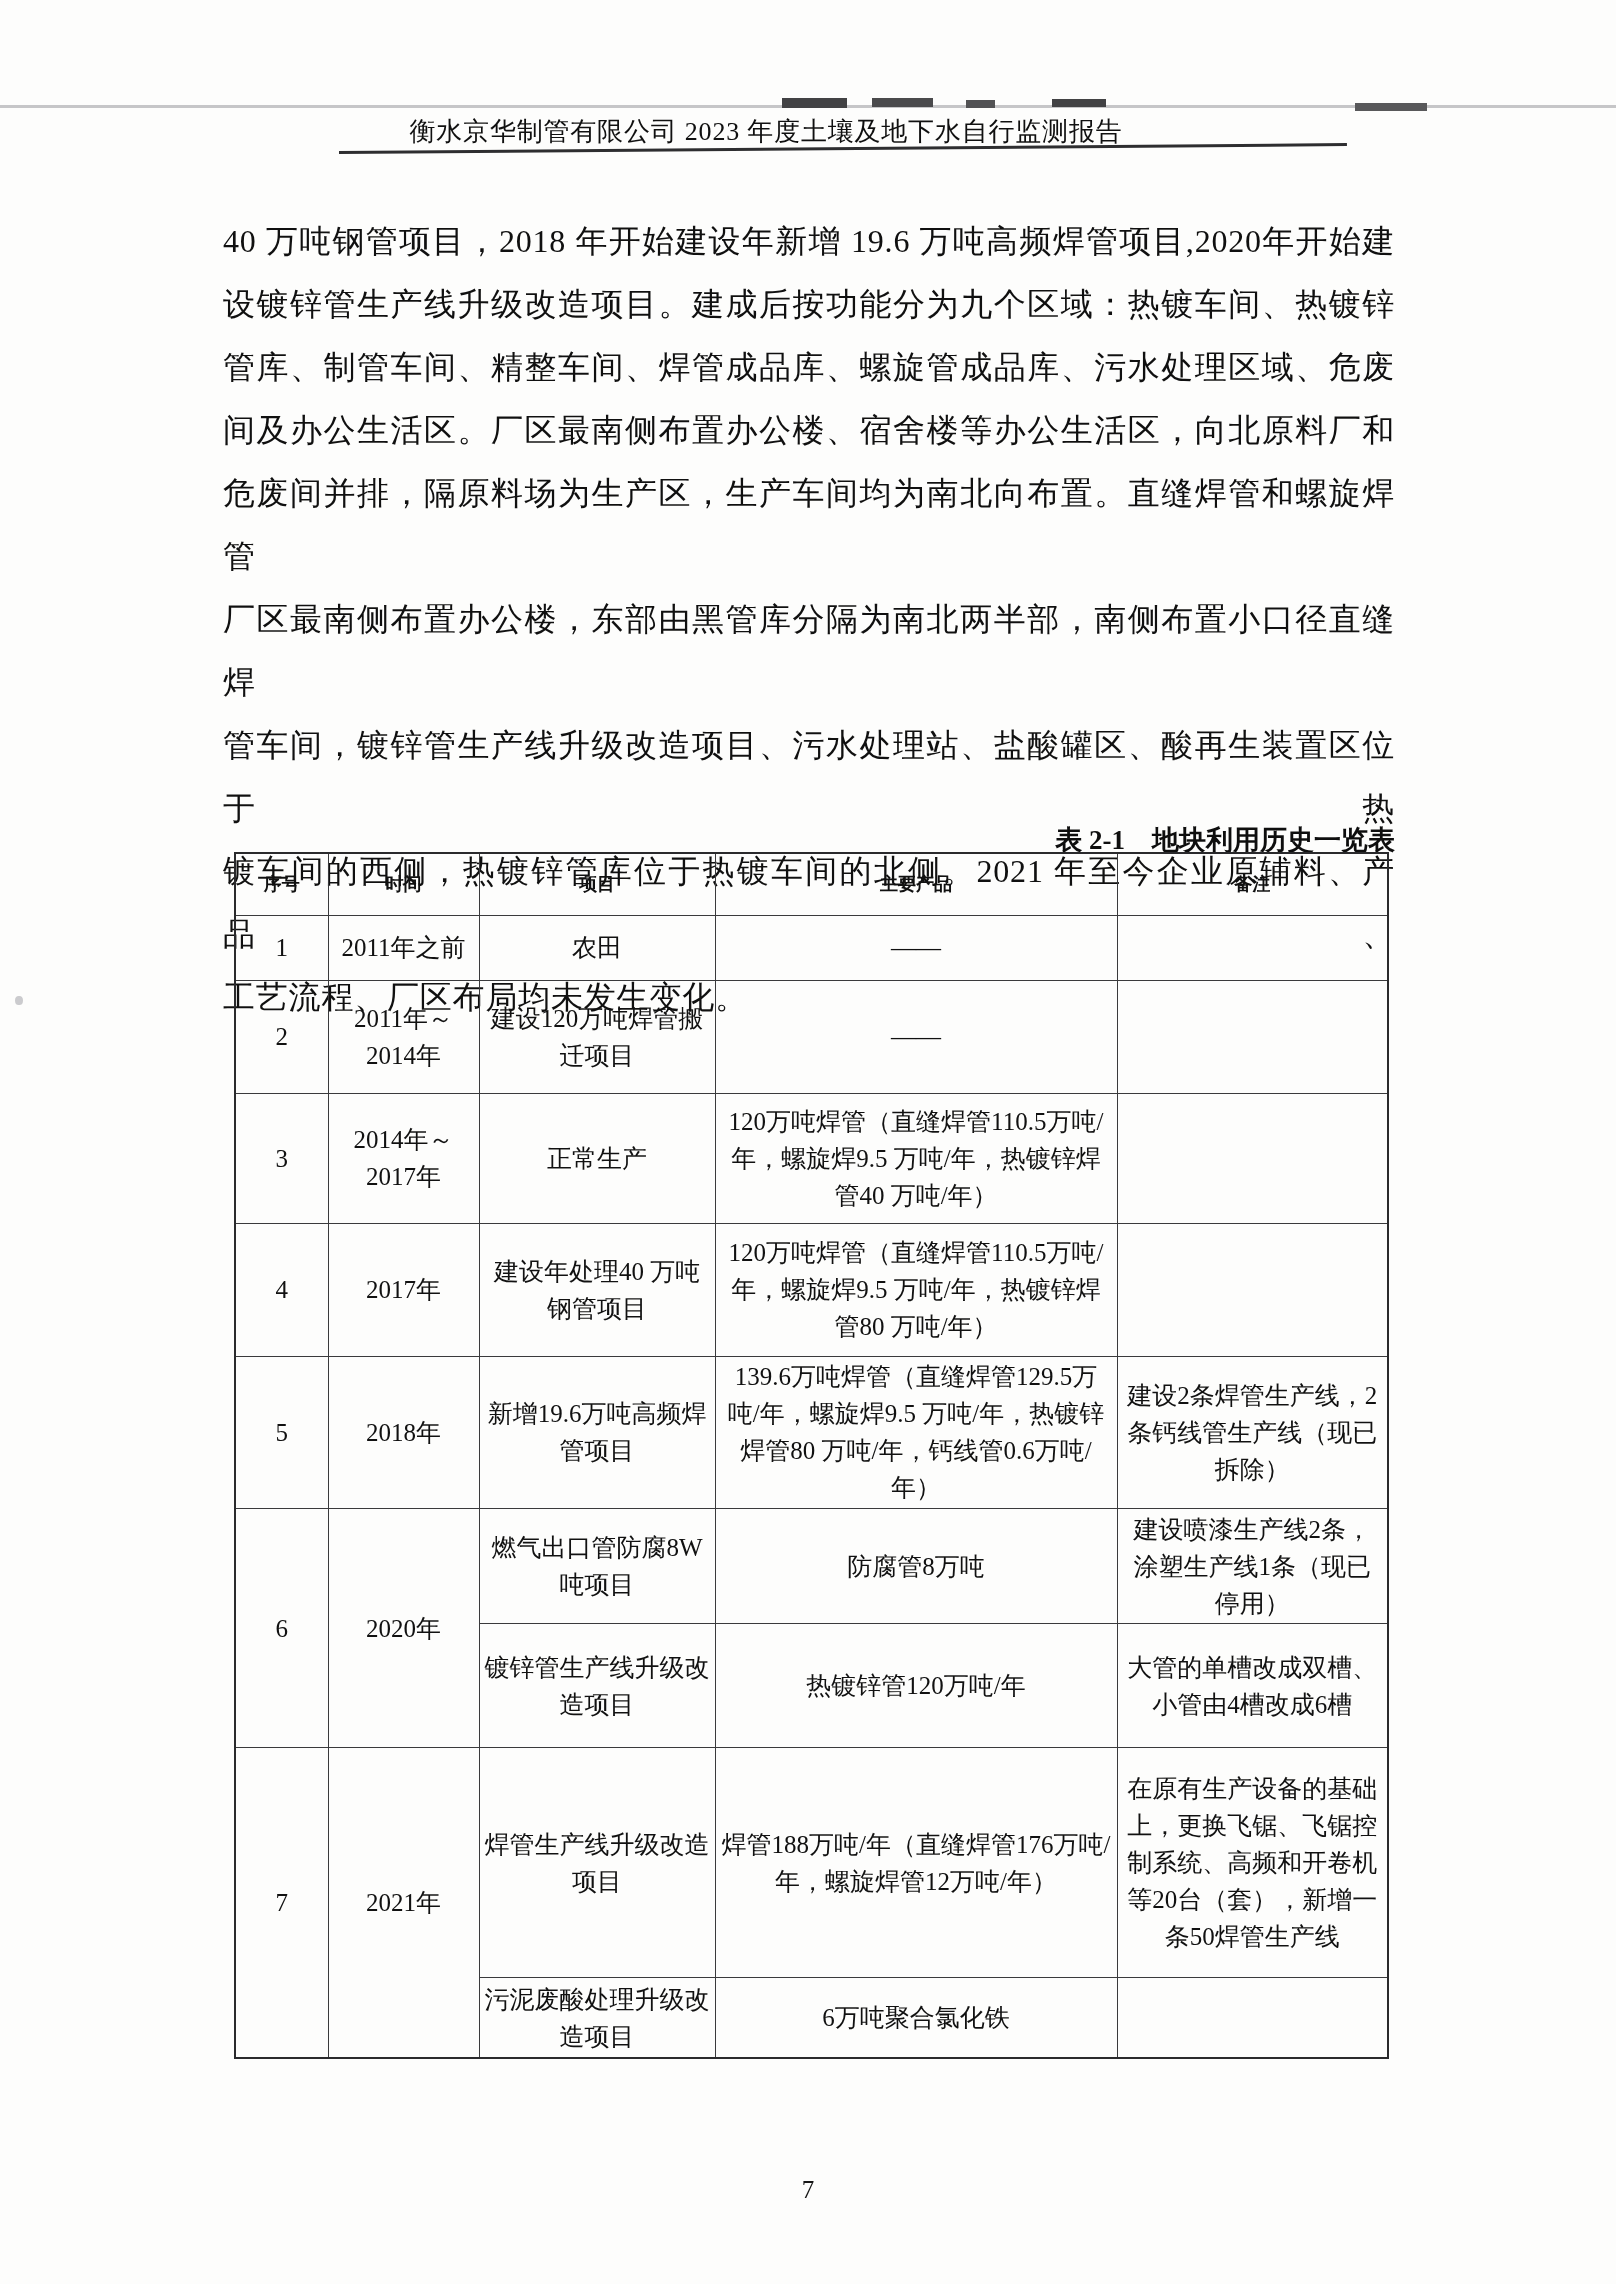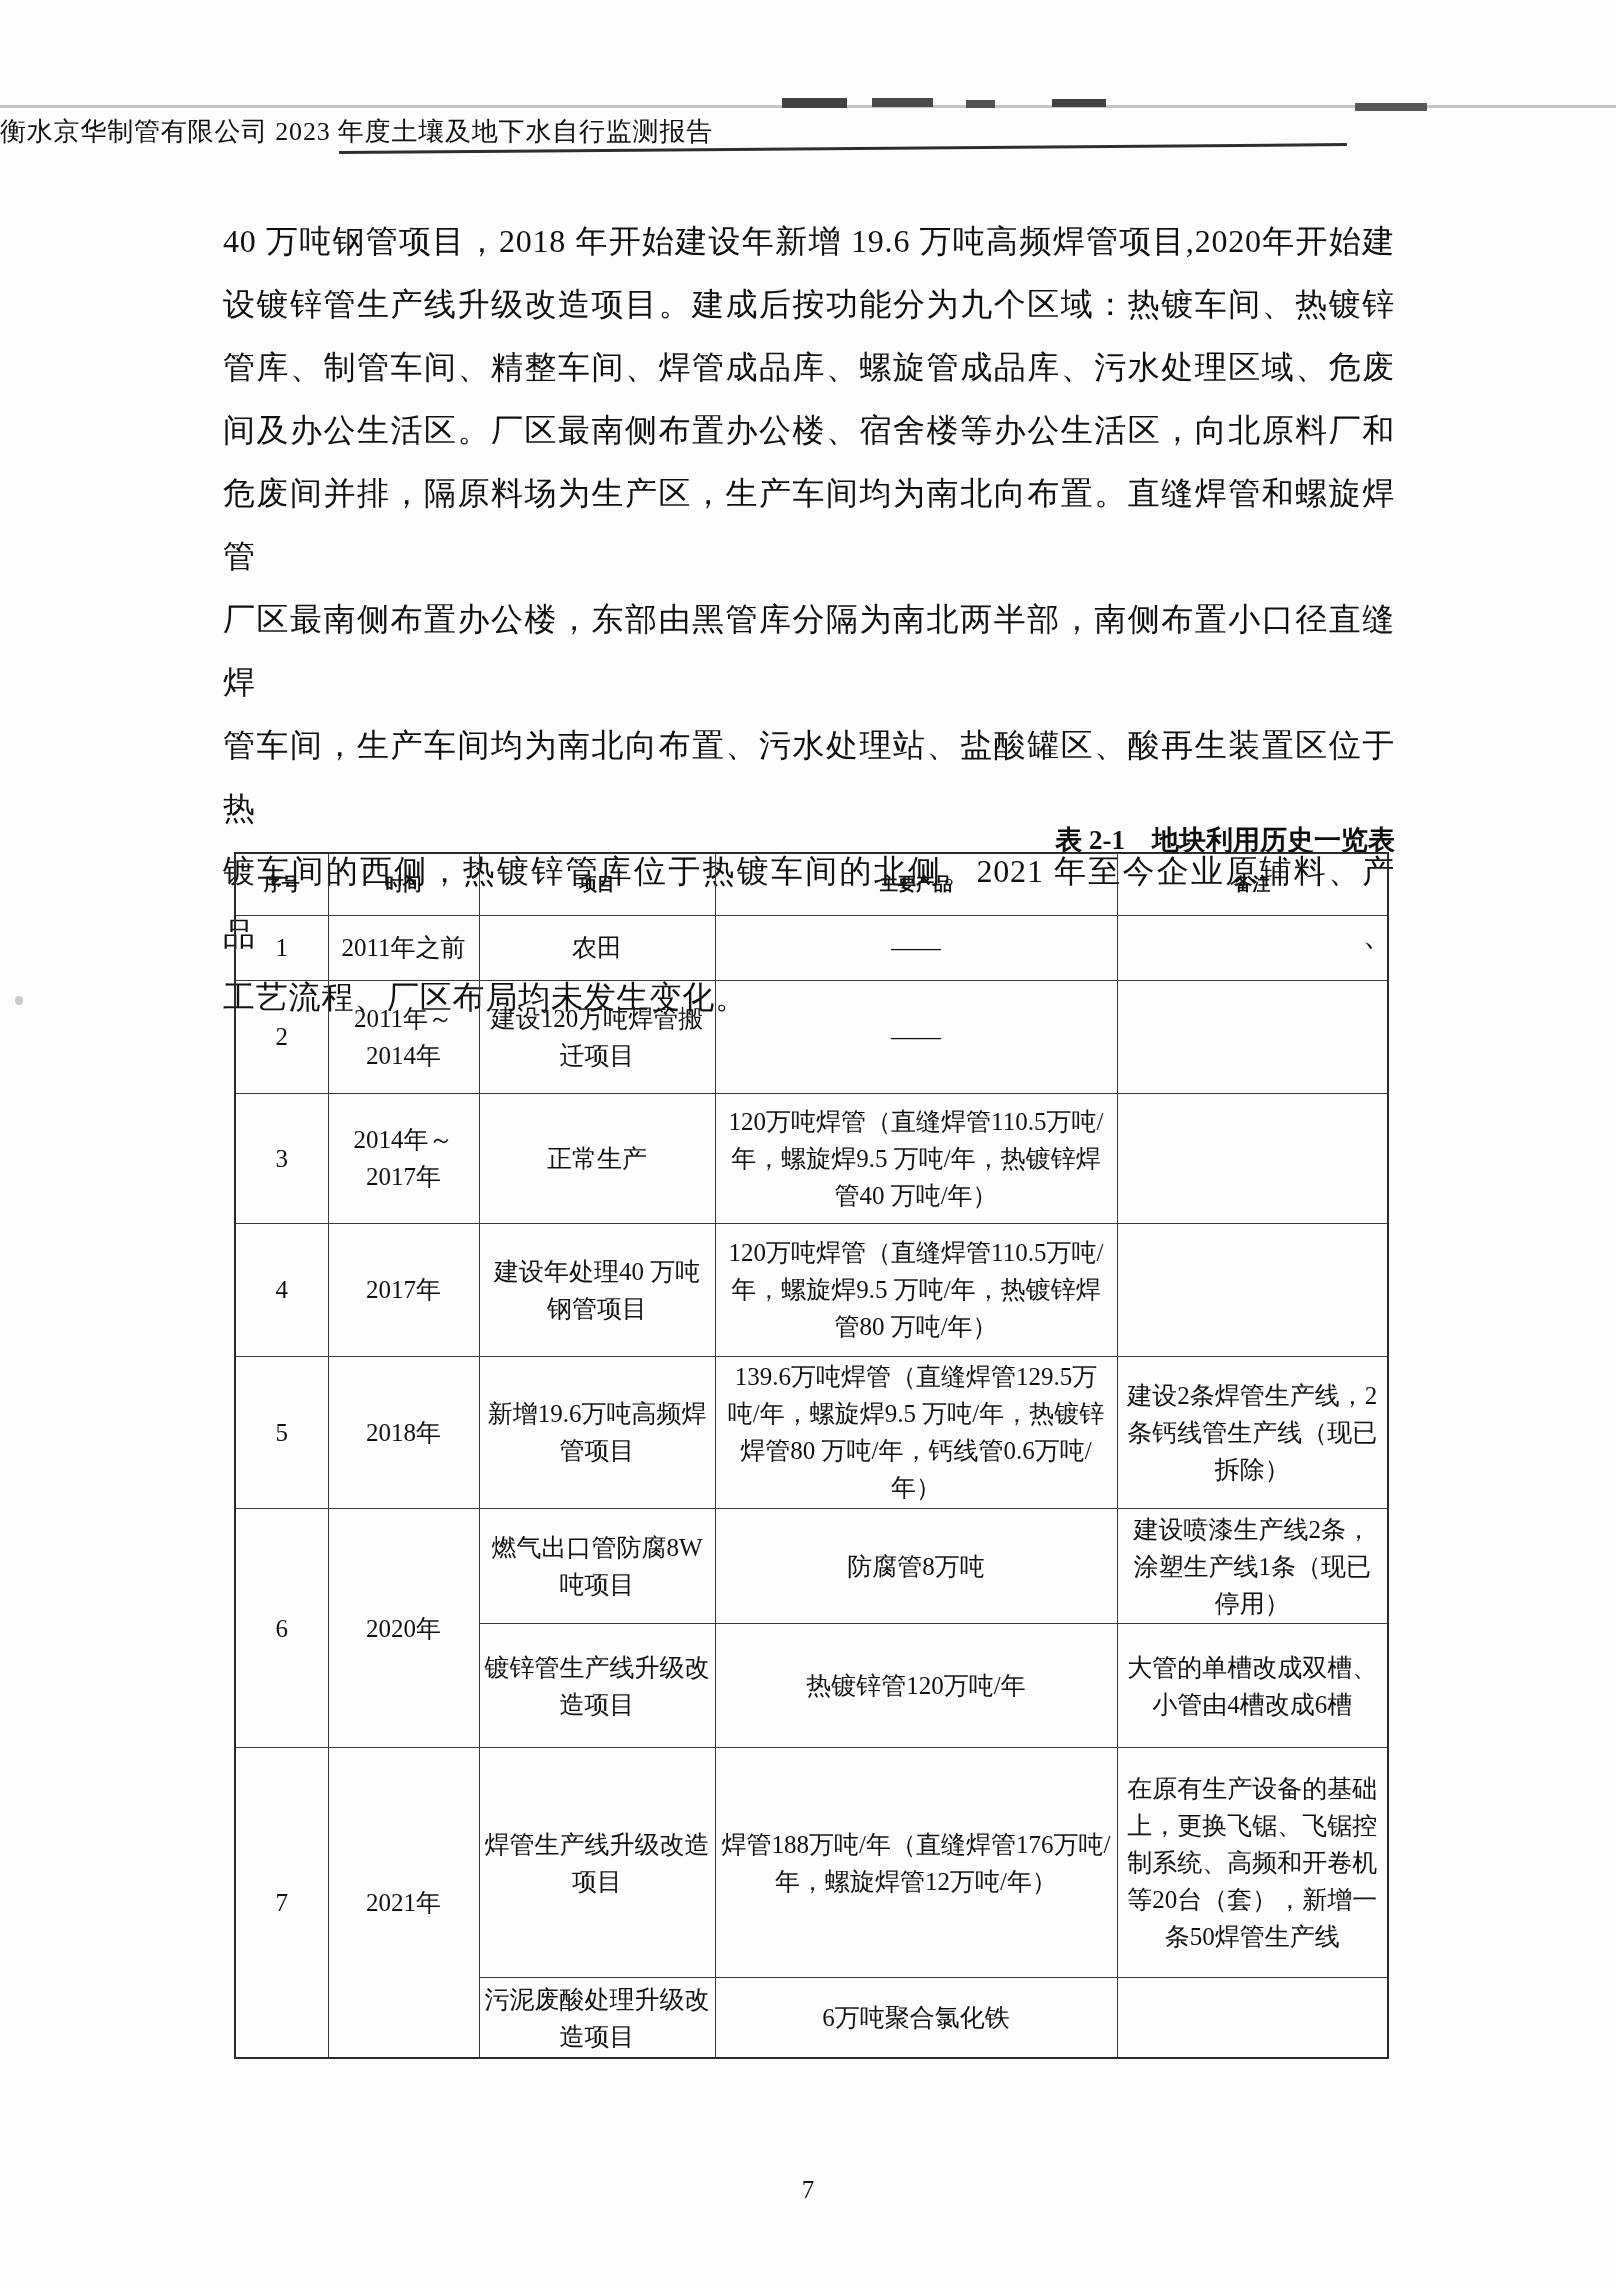--- a/index.html
+++ b/index.html
@@ -15,21 +15,21 @@
   .smudge{background:#424244;}
   #smudge-1{left:782px;top:98px;width:65px;height:10px;}
   #smudge-2{left:872px;top:98px;width:61px;height:9.3px;background:#4a4a4c;}
   #smudge-3{left:966px;top:100px;width:29px;height:7.6px;background:#525254;}
   #smudge-4{left:1052px;top:99px;width:54px;height:8.4px;}
   #smudge-5{left:1355px;top:103px;width:72px;height:7.6px;background:#58585a;}
   #left-speck{left:15px;top:996px;width:7.6px;height:9.3px;border-radius:50%;background:#a2a2a8;opacity:.55;}
 
   #report-header{
     position:absolute;left:0;top:114px;width:1532px;
-    font-size:26px;letter-spacing:0.8px;color:#101010;
+    text-align:center;font-size:26px;letter-spacing:0.8px;color:#101010;
   }
   #header-underline{
     position:absolute;left:339px;top:151px;width:1008px;height:3.4px;
     background:#2e2e30;transform:rotate(-0.45deg);transform-origin:left center;
   }
 
   #body-paragraph{
     position:absolute;left:223px;top:210px;width:1172px;
     font-size:32px;line-height:63px;color:#101010;letter-spacing:0.8px;
   }
@@ -88,21 +88,21 @@
 <div id="report-header">衡水京华制管有限公司 2023 年度土壤及地下水自行监测报告</div>
 <div id="header-underline"></div>
 
 <div id="body-paragraph">
   <div class="para-line">40 万吨钢管项目，2018 年开始建设年新增 19.6 万吨高频焊管项目,2020年开始建</div>
   <div class="para-line">设镀锌管生产线升级改造项目。建成后按功能分为九个区域：热镀车间、热镀锌</div>
   <div class="para-line">管库、制管车间、精整车间、焊管成品库、螺旋管成品库、污水处理区域、危废</div>
   <div class="para-line">间及办公生活区。厂区最南侧布置办公楼、宿舍楼等办公生活区，向北原料厂和</div>
   <div class="para-line">危废间并排，隔原料场为生产区，生产车间均为南北向布置。直缝焊管和螺旋焊管</div>
   <div class="para-line">厂区最南侧布置办公楼，东部由黑管库分隔为南北两半部，南侧布置小口径直缝焊</div>
-  <div class="para-line">管车间，生产车间均为南北向布置、污水处理站、盐酸罐区、酸再生装置区位于热</div>
+  <div class="para-line">管车间，镀锌管生产线升级改造项目、污水处理站、盐酸罐区、酸再生装置区位于热</div>
   <div class="para-line">镀车间的西侧，热镀锌管库位于热镀车间的北侧。2021 年至今企业原辅料、产品、</div>
   <div class="para-line">工艺流程、厂区布局均未发生变化。</div>
 </div>
 
 <div id="table-title">表 2-1　地块利用历史一览表</div>
 
 <table id="history-table">
   <colgroup>
     <col style="width:93px">
       <col style="width:151px">

